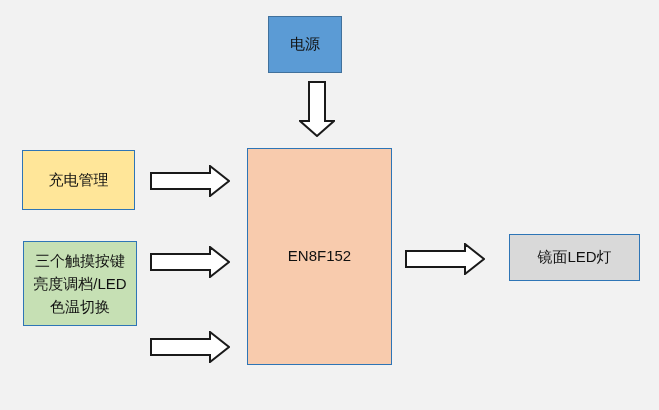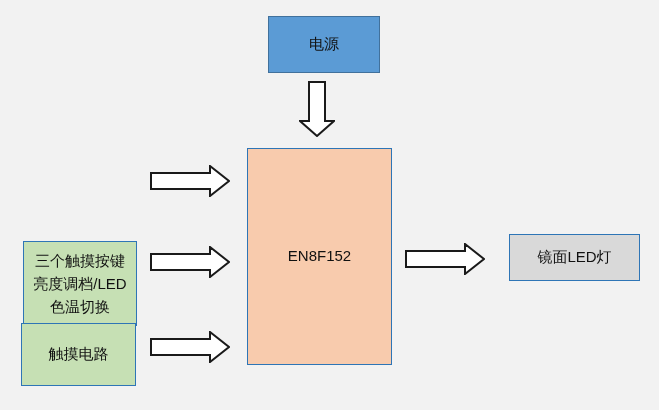--- a/index.html
+++ b/index.html
@@ -20,21 +20,21 @@
     border: 1.5px solid #2E75B6;
     display: flex;
     align-items: center;
     justify-content: center;
     text-align: center;
     color: #111;
     font-size: 15px;
     white-space: pre-line;
     line-height: 1.5;
   }
-  .node-power        { left: 268px; top: 16px;  width: 112px;  height: 57px;  border-color: #41719C; }
+  .node-power        { left: 268px; top: 16px;  width: 74px;  height: 57px;  border-color: #41719C; }
   .node-mcu          { left: 247px; top: 148px; width: 145px; height: 217px; text-align: right; }
   .node-charge       { left: 22px;  top: 150px; width: 113px; height: 60px;  border-color: #BF9000; border-color: #2E75B6; }
   .node-touch-keys   { left: 23px;  top: 241px; width: 114px; height: 85px;  line-height: 1.55; }
   .node-touch-circuit{ left: 21px;  top: 323px; width: 115px; height: 63px;  }
   .node-led          { left: 509px; top: 234px; width: 131px; height: 47px;  }
   .arrow {
     position: absolute;
     display: block;
   }
   .arrow polygon {
@@ -53,34 +53,34 @@
 <body>
 
 <div class="canvas" style="background-color: rgb(242, 242, 242);">
 
   <div class="node node-power" style="background-color: rgb(91, 155, 213); border-color: rgb(65, 113, 156);">电源</div>
 
   <svg class="arrow arrow-down" viewBox="0 0 36 56" preserveAspectRatio="none">
     <polygon points="10,1 26,1 26,40 35,40 18,55 1,40 10,40"></polygon>
   </svg>
 
+  <div class="node node-charge" style="background-color: rgb(255, 230, 153); border-color: rgb(46, 117, 182);">充电管理</div>
 
   <svg class="arrow arrow-charge" viewBox="0 0 80 32" preserveAspectRatio="none">
     <polygon points="1,8 60,8 60,1 79,16 60,31 60,24 1,24"></polygon>
   </svg>
 
   <div class="node node-touch-keys" style="background-color: rgb(198, 224, 180); border-color: rgb(46, 117, 182);">三个触摸按键
 亮度调档/LED
 色温切换</div>
 
   <svg class="arrow arrow-keys" viewBox="0 0 80 32" preserveAspectRatio="none">
     <polygon points="1,8 60,8 60,1 79,16 60,31 60,24 1,24"></polygon>
   </svg>
 
-  <div class="node node-touch-circuit" style="background-color: rgb(198, 224, 180); border-color: rgb(46, 117, 182);">触摸电路</div>
 
   <svg class="arrow arrow-touch" viewBox="0 0 80 32" preserveAspectRatio="none">
     <polygon points="1,8 60,8 60,1 79,16 60,31 60,24 1,24"></polygon>
   </svg>
 
   <div class="node node-mcu" style="background-color: rgb(248, 203, 173); border-color: rgb(46, 117, 182);">EN8F152</div>
 
   <svg class="arrow arrow-out" viewBox="0 0 80 32" preserveAspectRatio="none">
     <polygon points="1,8 60,8 60,1 79,16 60,31 60,24 1,24"></polygon>
   </svg>

